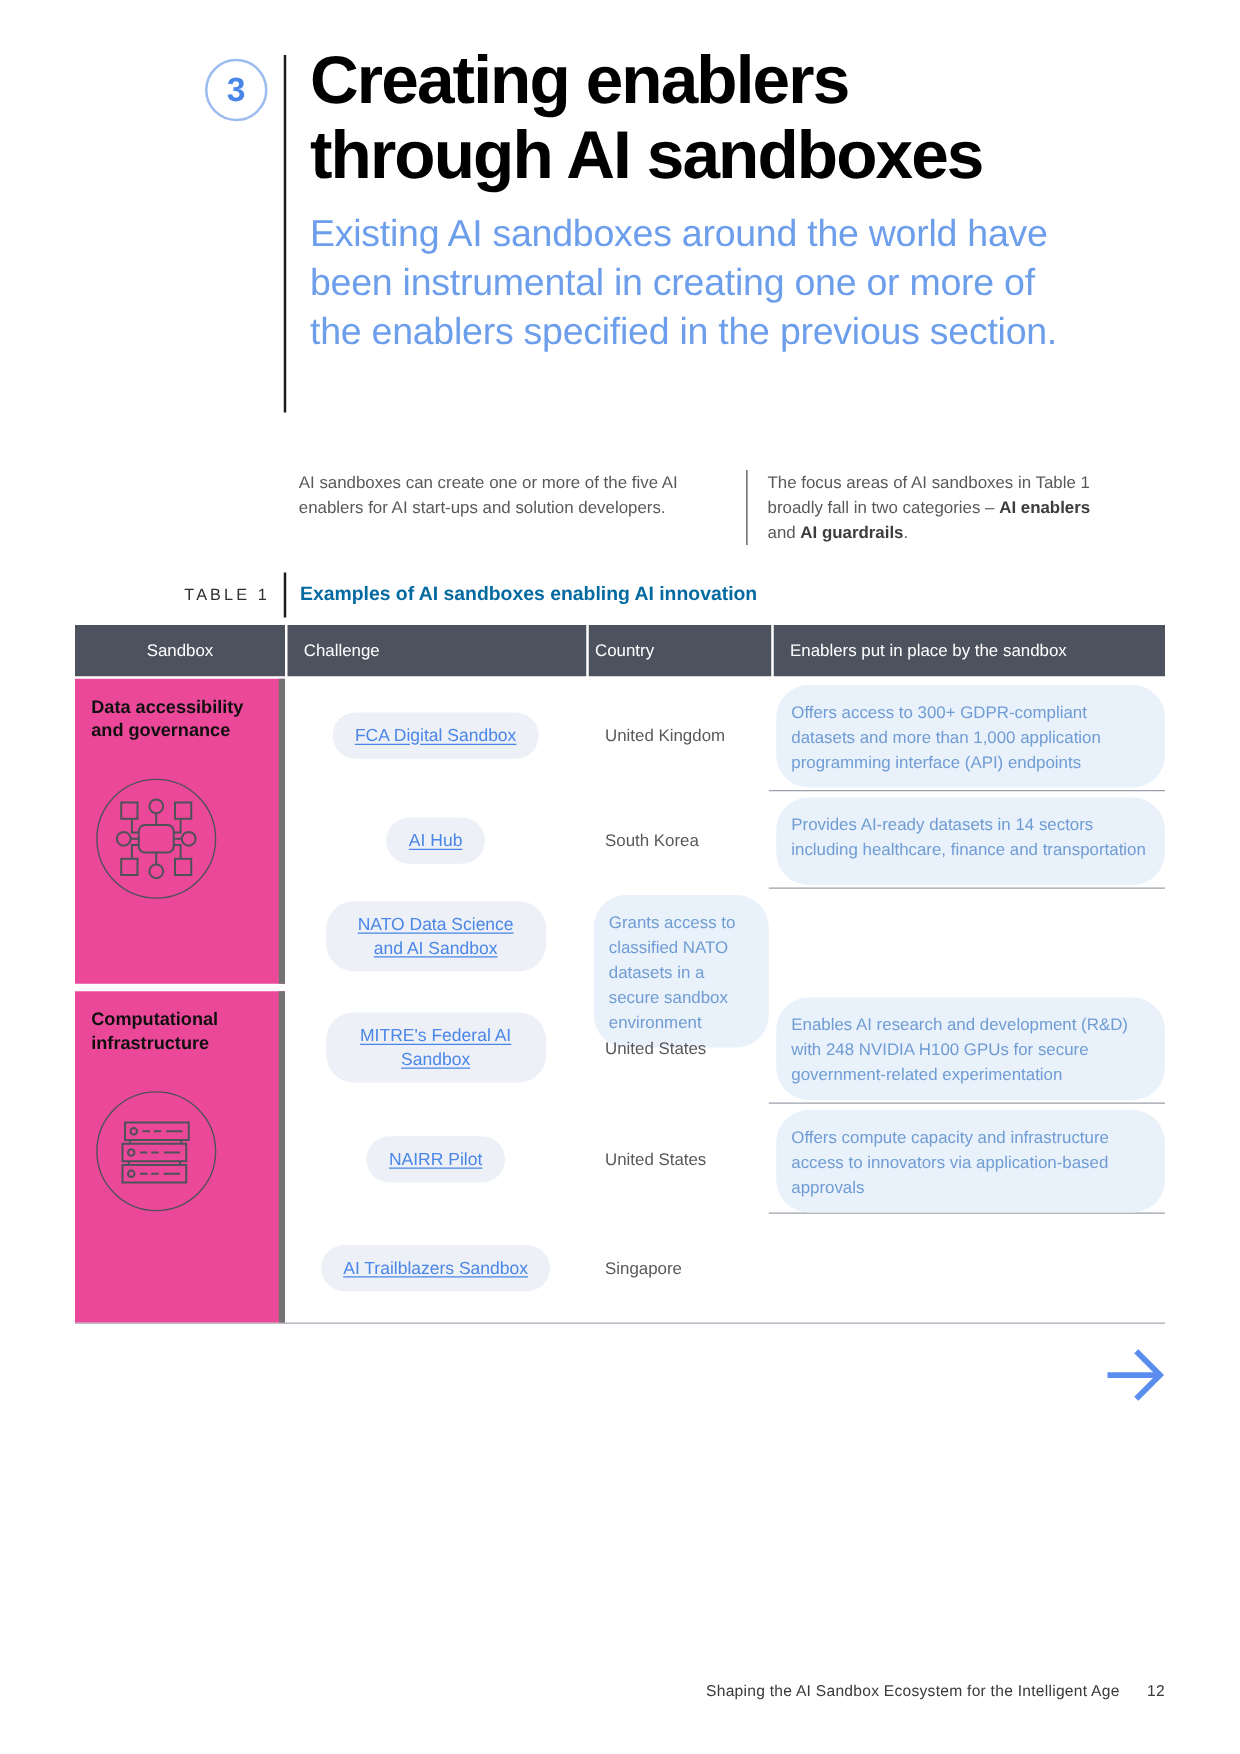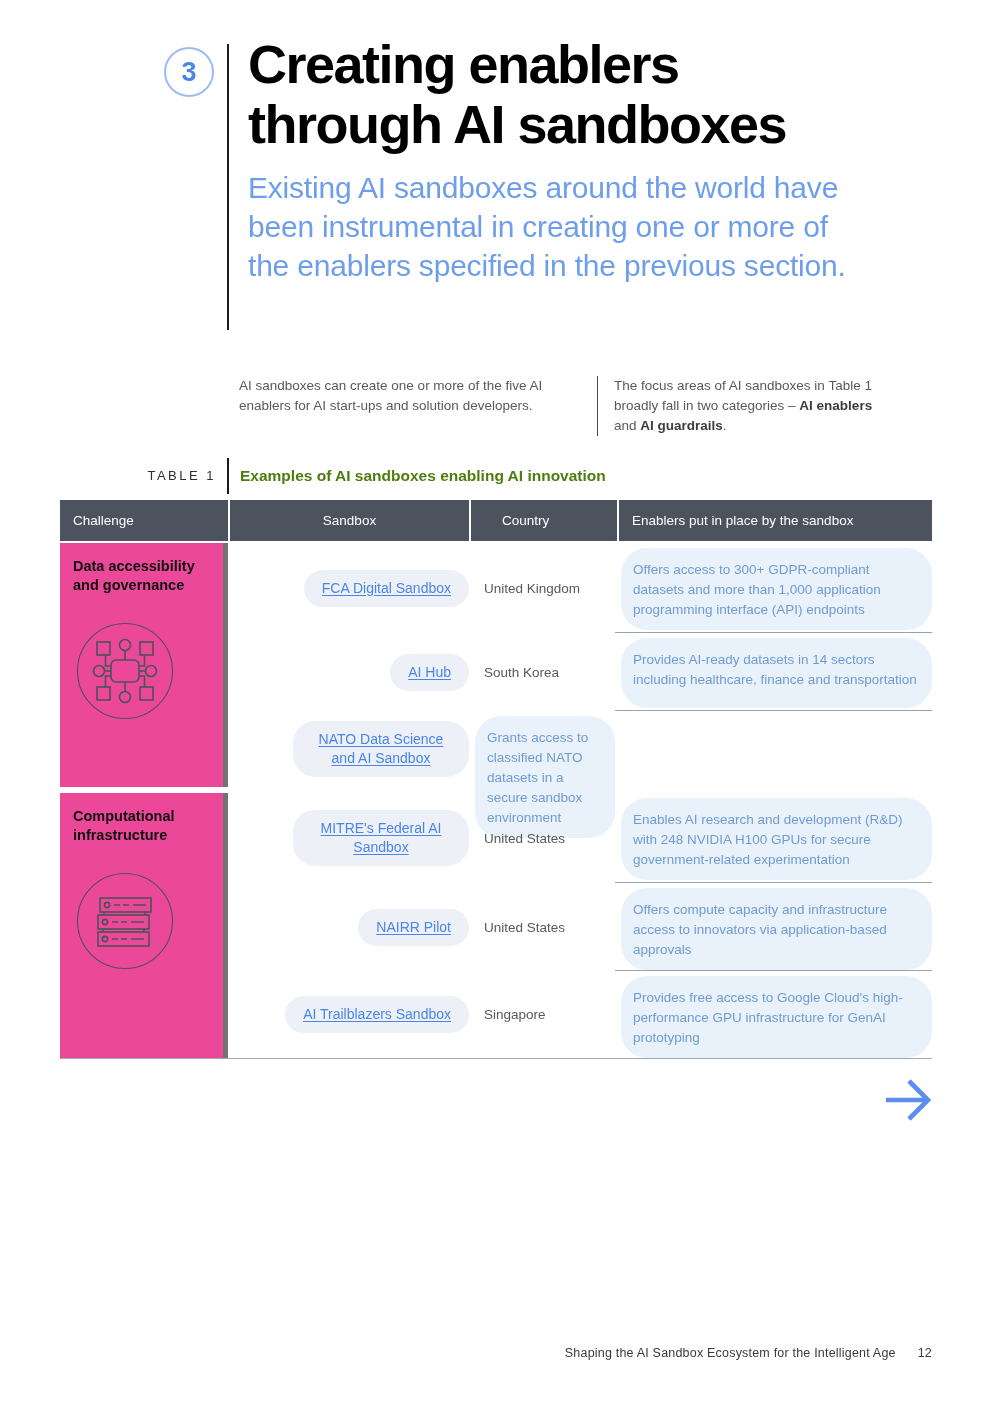--- a/index.html
+++ b/index.html
@@ -21,42 +21,42 @@
   .intro-col { font-size:13.5px; line-height:20px; color:#58595b; }
   .intro-left { width:325px; }
   .intro-right { margin-left:33px; border-left:1px solid #4a4a4a; padding-left:16px; width:300px; }
   .intro b { color:#3c3c3c; }
 
   
   .tlabel-row { position:absolute; left:0; top:466px; width:820px; height:30px; }
   .tlabel { position:absolute; left:60px; width:156px; top:2px; text-align:right;
     font-size:13px; letter-spacing:2.5px; color:#2e2e2e; }
   .tlabel-rule { position:absolute; left:227px; top:-8px; width:2px; height:36px; background:#1c1c1c; }
-  .ttitle { position:absolute; left:240px; top:1px; font-size:15.5px; font-weight:bold; color:#4d7c0f; }
+  .ttitle { position:absolute; left:240px; top:1px; font-size:15.5px; font-weight:bold; color:#0369a1; }
 
   
   .tbl { position:absolute; left:60px; top:500px; width:872px; border-bottom:1px solid #a3a9b1; }
   .thead { display:grid; grid-template-columns:168px 239px 146px 1fr; column-gap:2px; }
   .th { background:#4d525f; color:#fff; height:41px; font-size:13.5px; display:flex; align-items:center; }
   .th.c1 { padding-left:13px; }
   .th.c2 { justify-content:center; }
-  .th.c3 { padding-left:31px; }
+  .th.c3 { padding-left:5px; }
   .th.c4 { padding-left:13px; }
 
   .tbody { margin-top:2px; }
   .tgroup { display:grid; grid-template-columns:168px 241px 146px 1fr; }
   .tgroup.g1 { grid-template-rows:90px 78px 76px; margin-bottom:6px; }
   .tgroup.g2 { grid-template-rows:90px 88px 87px; }
   .challenge-cell { grid-row:1 / span 3; background:#ec4899; border-right:5px solid #737373;
     padding:14px 12px 0 13px; }
   .challenge-name { font-size:14.5px; font-weight:bold; color:#101010; line-height:19px; }
   .challenge-icon { margin:26px 0 0 2px; width:100px; }
   .challenge-icon svg { display:block; width:100px; height:100px; }
 
-  .sandbox-cell { display:flex; align-items:center; justify-content:flex-end; }
+  .sandbox-cell { display:flex; align-items:center; justify-content:center; }
   .pill { background:#edf0f6; border-radius:22px; padding:9px 18px; max-width:205px; text-align:center; }
   .pill.narrow { max-width:176px; }
   .pill a { color:#4a86e8; font-size:14px; line-height:19px; text-decoration:underline;
     text-underline-offset:2px; }
 
   .country-cell { display:flex; align-items:center; padding-left:15px;
     font-size:13.5px; color:#58595b; }
 
   .eslot { display:flex; flex-direction:column; padding:5px 0 0 6px; }
   .eslot.sep { border-bottom:1px solid #9aa1ab; }
@@ -95,22 +95,22 @@
   </div>
 
   <div class="tlabel-row">
     <div class="tlabel">TABLE 1</div>
     <div class="tlabel-rule"></div>
     <div class="ttitle">Examples of AI sandboxes enabling AI innovation</div>
   </div>
 
   <div class="tbl">
     <div class="thead">
+      <div class="th c2">Sandbox</div>
       <div class="th c1">Challenge</div>
-      <div class="th c2">Sandbox</div>
       <div class="th c3">Country</div>
       <div class="th c4">Enablers put in place by the sandbox</div>
     </div>
 
     <div class="tbody">
 
       <div class="tgroup g1">
         <div class="challenge-cell">
           <div class="challenge-name">Data accessibility and governance</div>
           <div class="challenge-icon">
@@ -206,23 +206,20 @@
         <div class="eslot sep">
           <div class="enab">Offers compute capacity and infrastructure access to innovators via application-based approvals</div>
         </div>
 
         <div class="sandbox-cell">
           <div class="pill">
             <a href="#">AI Trailblazers Sandbox</a>
           </div>
         </div>
         <div class="country-cell">Singapore</div>
-        <div class="eslot">
-          <div class="enab">Provides free access to Google Cloud's high-performance GPU infrastructure for GenAI prototyping</div>
-        </div>
       </div>
 
     </div>
   </div>
 
   <svg class="next-arrow" viewBox="0 0 52 46">
     <g stroke="#5b8def" stroke-width="4.6" fill="none">
       <line x1="2" y1="23" x2="44" y2="23"></line>
       <polyline points="25,4 44,23 25,42"></polyline>
     </g>

